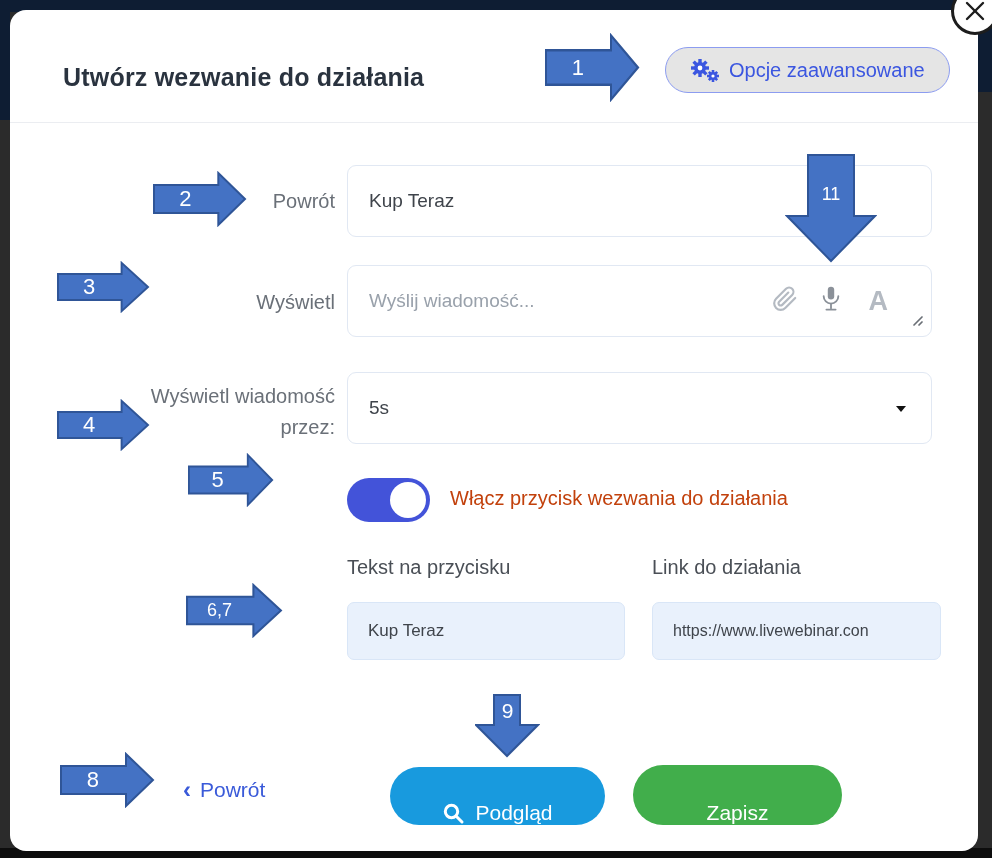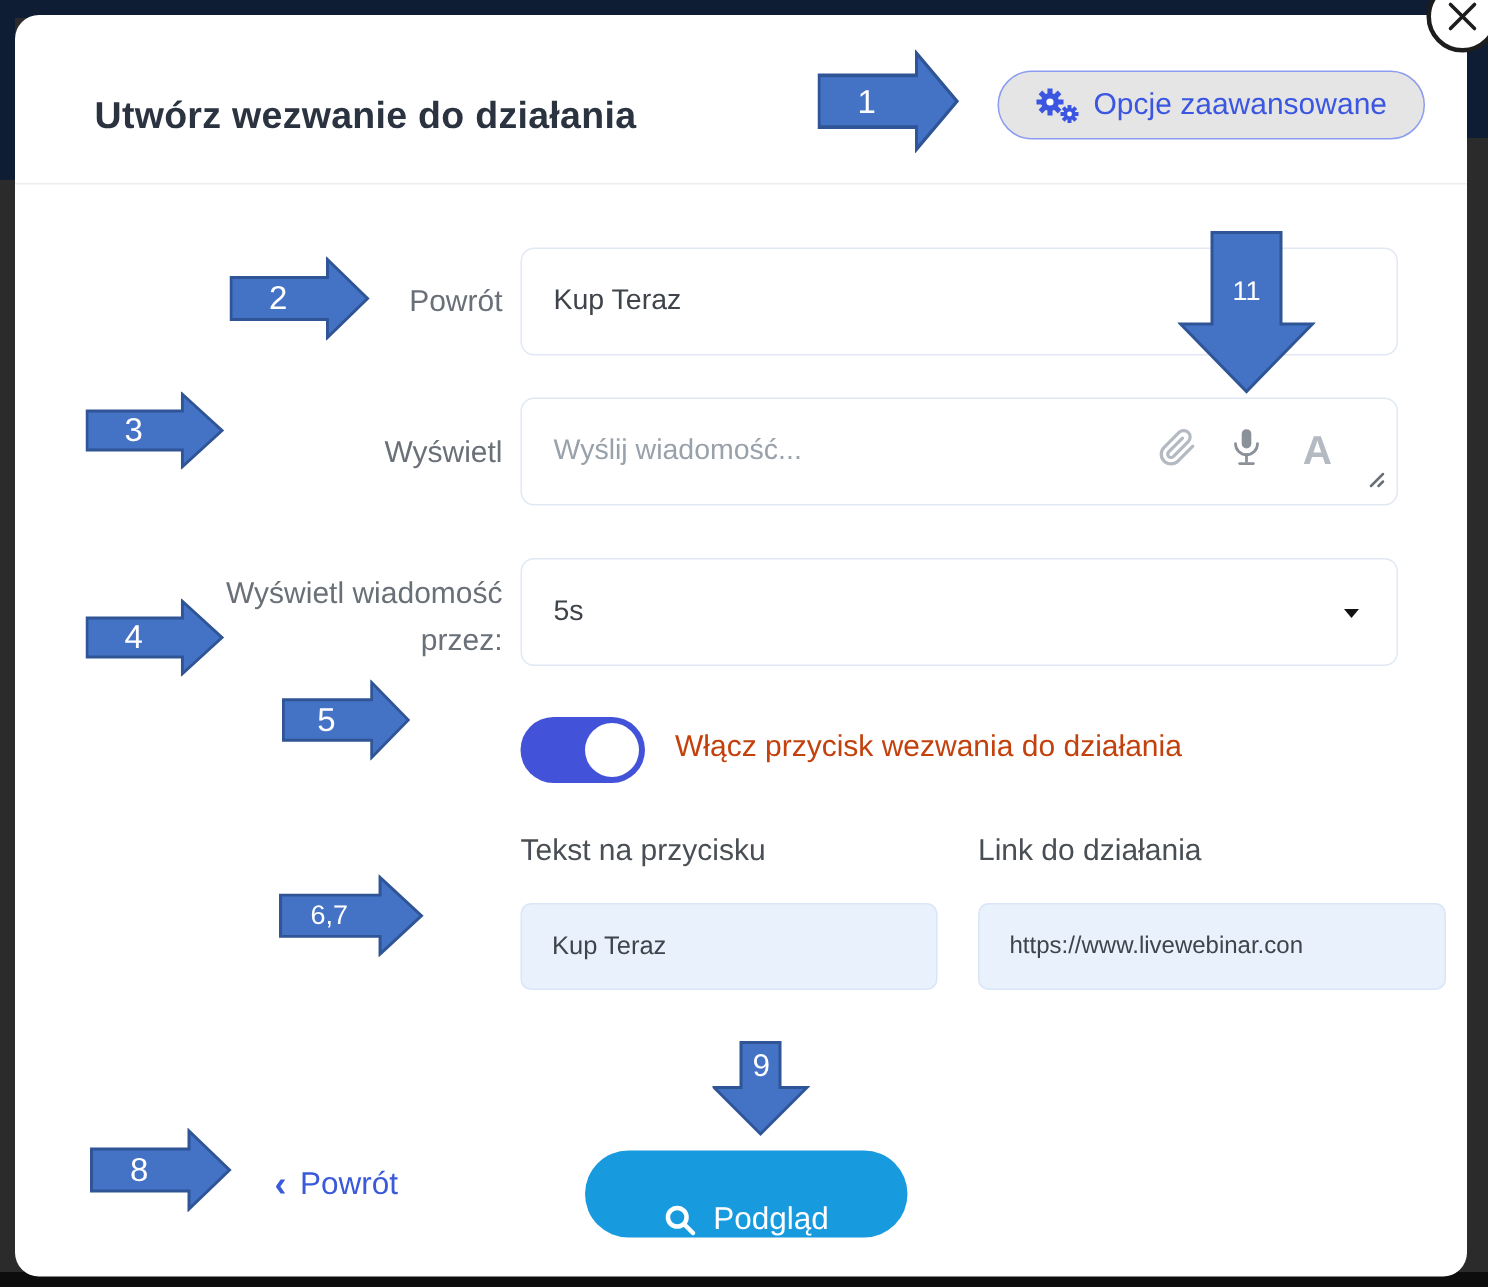--- a/index.html
+++ b/index.html
@@ -185,37 +185,40 @@
     <button class="toggle" aria-checked="true">
       <span class="knob"></span>
     </button>
     <div class="toggle-label">Włącz przycisk wezwania do działania</div>
 
     <div class="col-label" style="left:337px;">Tekst na przycisku</div>
     <div class="col-label" style="left:642px;">Link do działania</div>
     <div class="lite-input" style="left:337px; width:278px;">
       <input type="text" readonly="" value="Kup Teraz" style="">
     </div>
-    <div class="lite-input" style="left:642px; width:312px;">
+    <div class="lite-input" style="left:642px; width:289px;">
       <input type="text" readonly="" style="font-size: 16px;" value="https://www.livewebinar.con">
     </div>
 
     <a class="back-link">
       <span class="chev">‹</span>
       <span>Powrót</span>
     </a>
     <button class="pill-btn preview-btn">
       <span style="display:inline-flex;">
         <svg width="23" height="23" viewBox="0 0 23 23" fill="none" stroke="#ffffff" stroke-width="3" stroke-linecap="round">
           <circle cx="9.5" cy="9.5" r="6.2"></circle>
           <line x1="14.5" y1="14.5" x2="20" y2="20"></line>
         </svg>
       </span>
       <span>Podgląd</span>
     </button>
+    <button class="pill-btn save-btn">
+      <span>Zapisz</span>
+    </button>
   </div>
 
   <button class="close-btn">
     <span style="display:flex; align-items:center; justify-content:center; width:100%; height:100%;">
       <svg width="24" height="24" viewBox="0 0 24 24" stroke="#1d1d1d" stroke-width="2.4" stroke-linecap="round">
         <line x1="4" y1="4" x2="20" y2="20"></line>
         <line x1="20" y1="4" x2="4" y2="20"></line>
       </svg>
     </span>
   </button>

